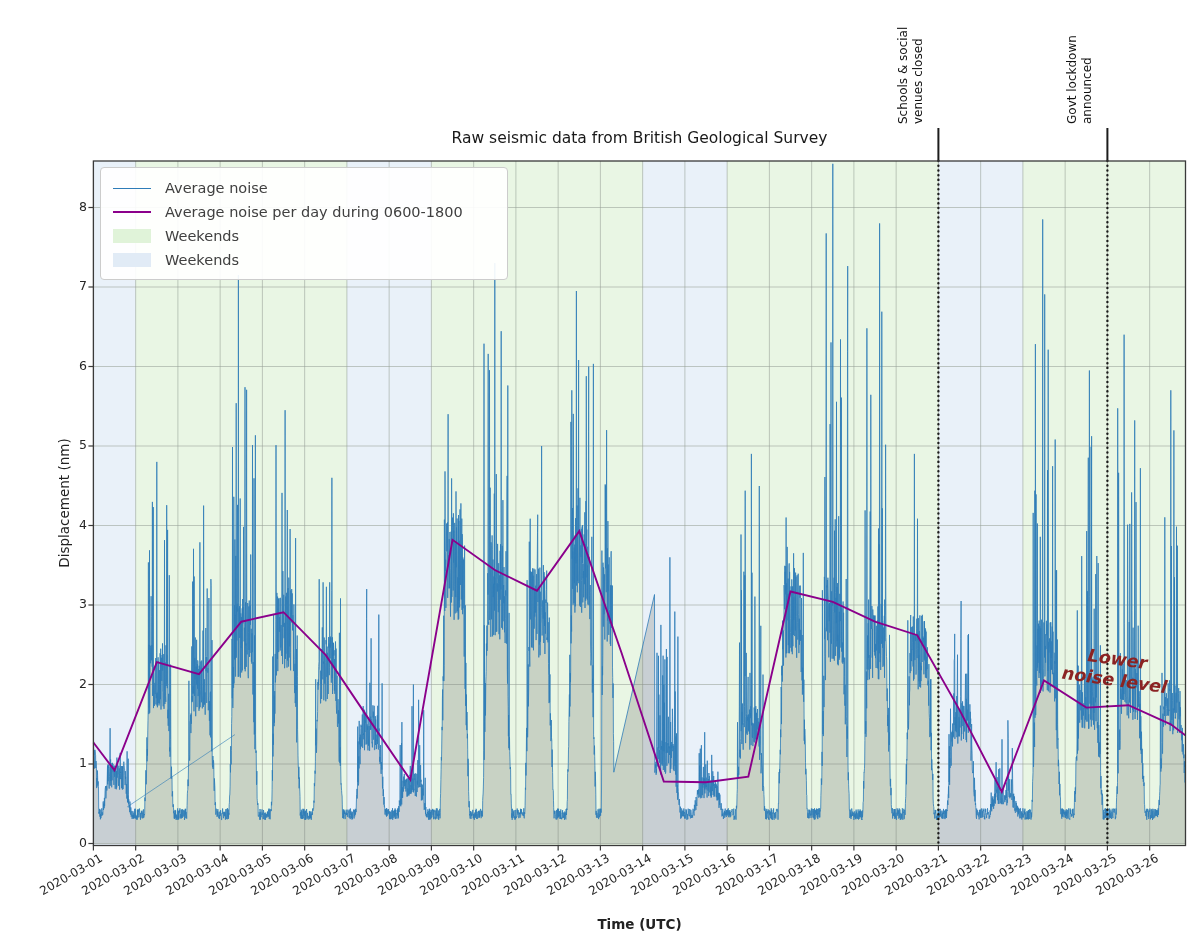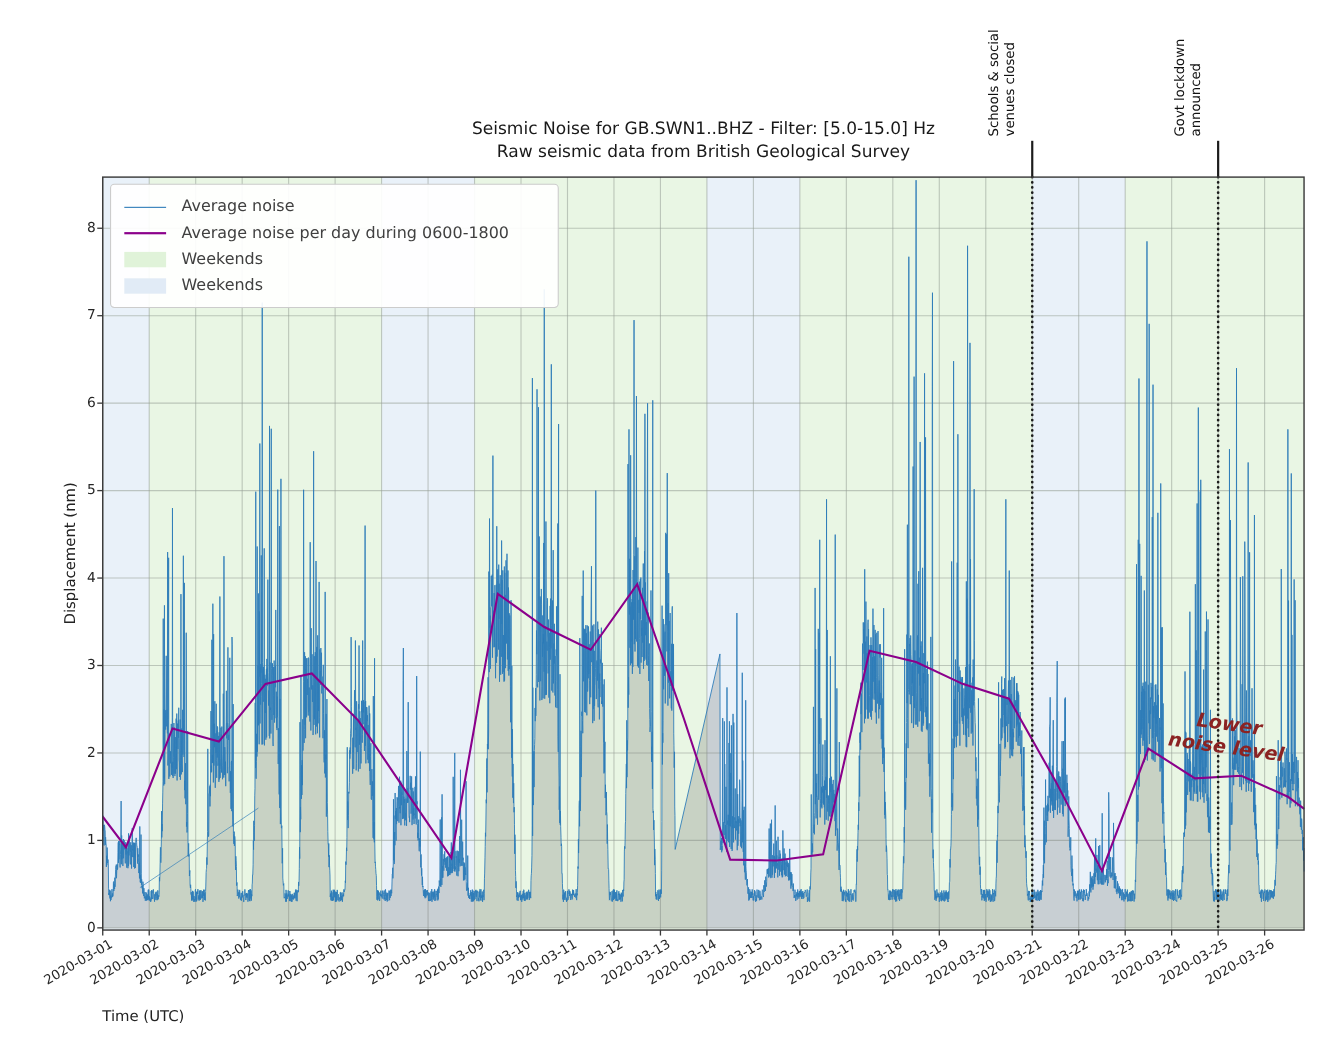--- a/index.html
+++ b/index.html
@@ -1,21 +1,21 @@
 <!DOCTYPE html>
 <html><head>
 <meta charset="utf-8">
 <style>
   html,body{margin:0;padding:0;background:#fff;}
   .fig{position:relative;width:1200px;height:943px;background:#fff;overflow:hidden;
        font-family:"DejaVu Sans","Liberation Sans",sans-serif;color:#1a1a1a;}
   svg{position:absolute;left:0;top:0;}
   .title1,.title2{position:absolute;left:93px;width:1093px;text-align:center;font-size:15.5px;color:#191919;}
   .title1{top:108px;} .title2{top:129px;text-align:center;}
-  .xlab{position:absolute;left:93px;width:1093px;top:916px;font-size:13.5px;color:#222;}
+  .xlab{position:absolute;left:93px;width:1093px;text-align:center;top:916px;font-size:13.5px;color:#222;font-weight:bold;}
   .ylab{position:absolute;left:64px;top:503px;transform:translate(-50%,-50%) rotate(-90deg);
         white-space:nowrap;font-size:13.5px;color:#222;}
   .legend{position:absolute;left:100px;top:167px;width:382px;background:rgba(255,255,255,0.92);
           border:1px solid #cccccc;border-radius:4px;padding:8px 12px 7px 12px;}
   .lrow{display:flex;align-items:center;height:24px;}
   .lsw{width:38px;flex:0 0 38px;margin-right:14px;}
   .lsw.line{height:0;border-top:1.4px solid #888;}
   .lsw.line2{height:0;border-top:2.2px solid #888;}
   .lsw.patch{height:14px;}
   .ltxt{font-size:14.5px;color:#404040;white-space:nowrap;}
@@ -111,21 +111,20 @@
       <line x1="88.4" y1="764" x2="93.4" y2="764" stroke="#3a3a3a" stroke-width="1.2"></line>
       <line x1="88.4" y1="684.5" x2="93.4" y2="684.5" stroke="#3a3a3a" stroke-width="1.2"></line>
       <line x1="88.4" y1="605" x2="93.4" y2="605" stroke="#3a3a3a" stroke-width="1.2"></line>
       <line x1="88.4" y1="525.5" x2="93.4" y2="525.5" stroke="#3a3a3a" stroke-width="1.2"></line>
       <line x1="88.4" y1="446" x2="93.4" y2="446" stroke="#3a3a3a" stroke-width="1.2"></line>
       <line x1="88.4" y1="366.5" x2="93.4" y2="366.5" stroke="#3a3a3a" stroke-width="1.2"></line>
       <line x1="88.4" y1="287" x2="93.4" y2="287" stroke="#3a3a3a" stroke-width="1.2"></line>
       <line x1="88.4" y1="207.5" x2="93.4" y2="207.5" stroke="#3a3a3a" stroke-width="1.2"></line>
     </svg>
 
-  <div class="title1">Seismic Noise for GB.SWN1..BHZ - Filter: [5.0-15.0] Hz</div>
   <div class="title2">Raw seismic data from British Geological Survey</div>
   <div class="xlab">Time (UTC)</div>
   <div class="ylab">Displacement (nm)</div>
 
   <div class="legend">
     <div class="lrow">
       <div class="lsw line" id="sw0" style="border-top-color: rgb(46, 124, 184);"></div>
       <div class="ltxt">Average noise</div>
     </div>
     <div class="lrow">

